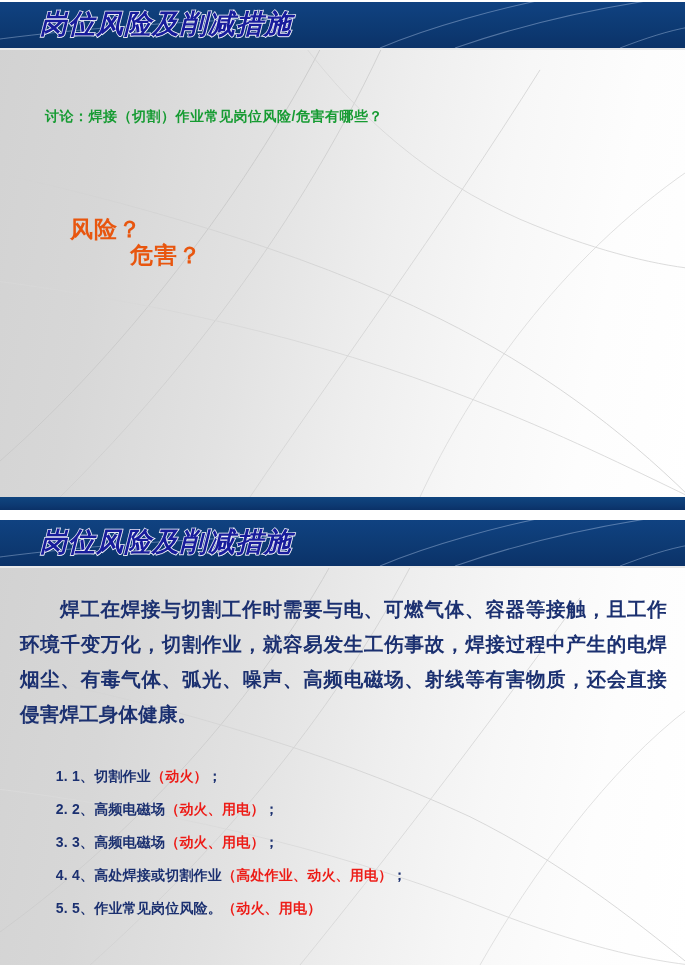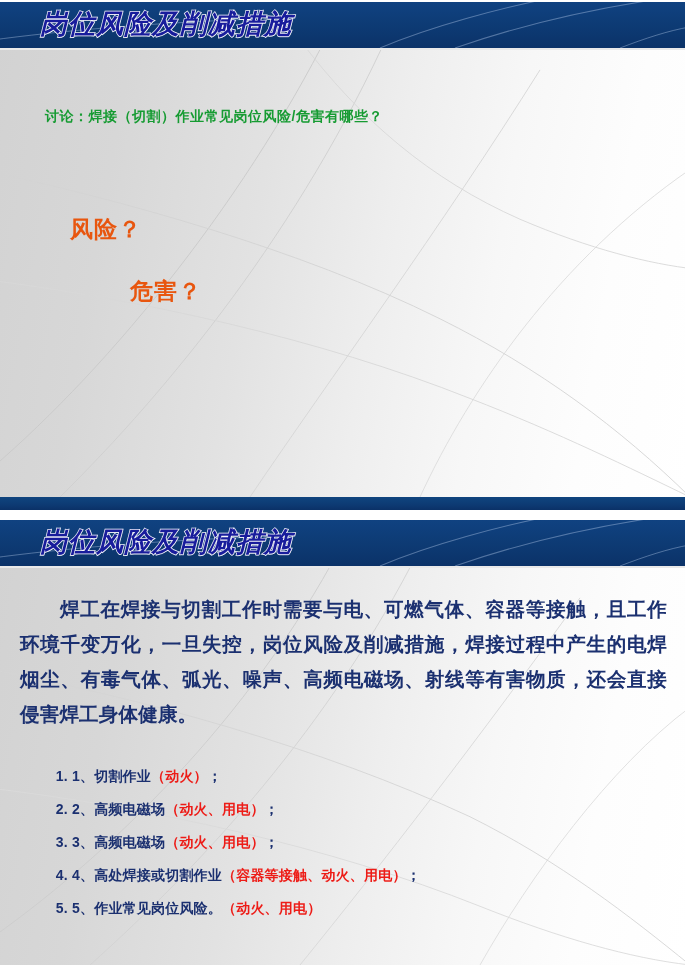--- a/index.html
+++ b/index.html
@@ -75,21 +75,21 @@
     letter-spacing:.5px; white-space:nowrap;
   }
   .q1 {
     position:absolute; left:70px; top:120px;
     font-size:23px; font-weight:bold; color:#e8560f;
     letter-spacing:1px; white-space:nowrap;margin-top:44px;
   }
   .q2 {
     position:absolute; left:130px; top:190px;
     font-size:23px; font-weight:bold; color:#e8560f;
-    letter-spacing:1px; white-space:nowrap;margin-top:36px;
+    letter-spacing:1px; white-space:nowrap;
   }
 
   
   .s2-body { position:absolute; left:0; top:48px; right:0; bottom:0; }
   .para {
     position:absolute; left:20px; right:18px; top:24px;
     font-size:19.5px; font-weight:bold; color:#1b3070;
     line-height:35px; text-indent:40px;
     text-align:justify; text-justify:inter-ideograph;
     letter-spacing:.2px;
@@ -165,35 +165,35 @@
         <svg viewBox="0 0 685 399" preserveAspectRatio="none" aria-hidden="true">
           <path d="M-20,380 C110,290 250,150 340,-20" fill="none" stroke="#cdcdcd" stroke-width="0.9"></path>
           <path d="M90,399 C200,300 330,160 420,-20" fill="none" stroke="#d2d2d2" stroke-width="0.9"></path>
           <path d="M300,399 C380,300 480,170 580,30" fill="none" stroke="#d8d8d8" stroke-width="0.9"></path>
           <path d="M480,399 C530,310 610,200 690,140" fill="none" stroke="#dddddd" stroke-width="0.9"></path>
           <path d="M-20,100 C140,130 320,180 470,250 C560,295 630,350 690,399" fill="none" stroke="#d4d4d4" stroke-width="0.9"></path>
           <path d="M-20,220 C150,240 330,280 480,340 C560,372 630,392 690,399" fill="none" stroke="#dadada" stroke-width="0.9"></path>
         </svg>
       </div>
 
-      <p class="para">焊工在焊接与切割工作时需要与电、可燃气体、容器等接触，且工作环境千变万化，一旦失控，岗位风险及削减措施，焊接过程中产生的电焊烟尘、有毒气体、弧光、噪声、高频电磁场、射线等有害物质，还会直接侵害焊工身体健康。</p>
+      <p class="para">焊工在焊接与切割工作时需要与电、可燃气体、容器等接触，且工作环境千变万化，切割作业，就容易发生工伤事故，焊接过程中产生的电焊烟尘、有毒气体、弧光、噪声、高频电磁场、射线等有害物质，还会直接侵害焊工身体健康。</p>
 
 
       <ol class="list">
         <li class="list-item">
           <span>1、</span><span>切割作业</span><span class="hot">（动火）</span><span>；</span>
         </li>
         <li class="list-item">
           <span>2、</span><span>高频电磁场</span><span class="hot">（动火、用电）</span><span>；</span>
         </li>
         <li class="list-item">
           <span>3、</span><span>高频电磁场</span><span class="hot">（动火、用电）</span><span>；</span>
         </li>
         <li class="list-item">
-          <span>4、</span><span>高处焊接或切割作业</span><span class="hot">（容器等接触、动火、用电）</span><span>；</span>
+          <span>4、</span><span>高处焊接或切割作业</span><span class="hot">（高处作业、动火、用电）</span><span>；</span>
         </li>
         <li class="list-item">
           <span>5、</span><span>作业常见岗位风险。</span><span class="hot">（动火、用电）</span><span></span>
         </li>
       </ol>
     </div>
   </section>
 
 </div>
 

